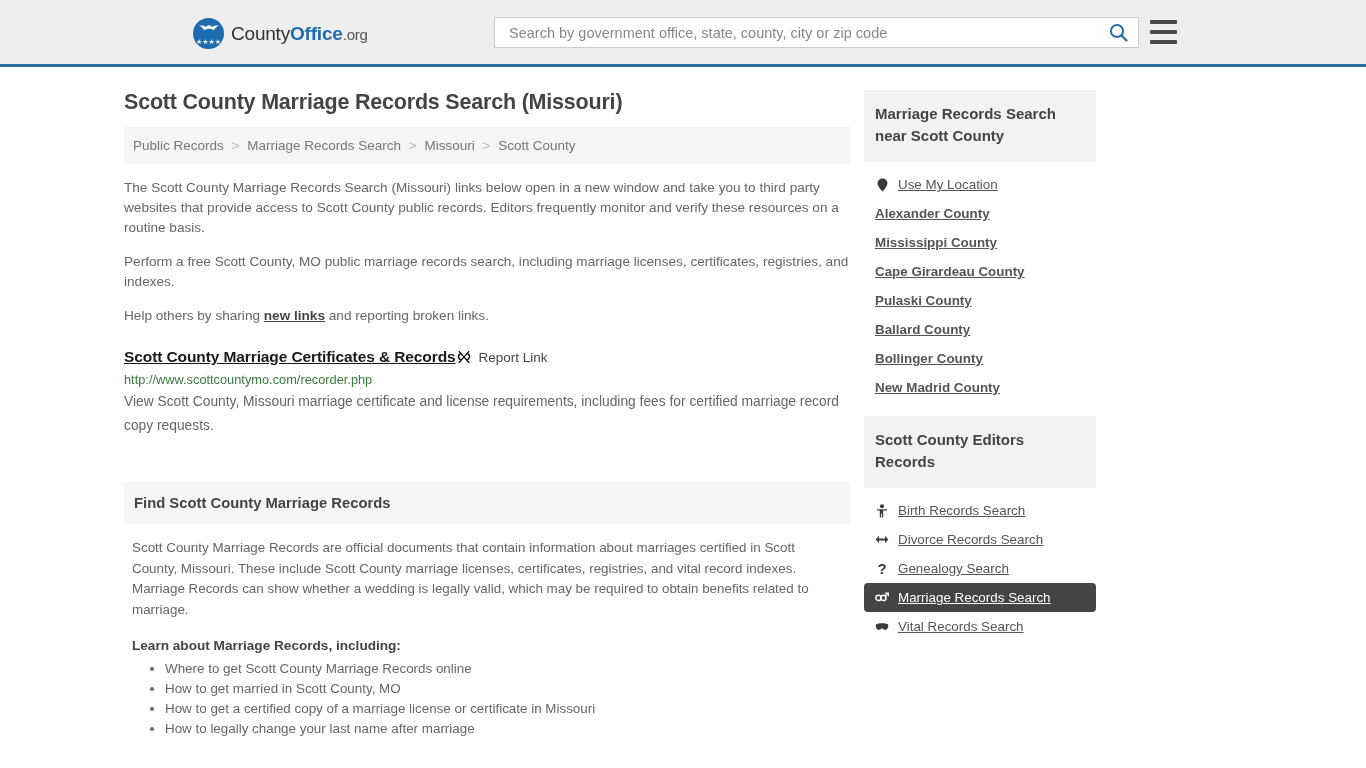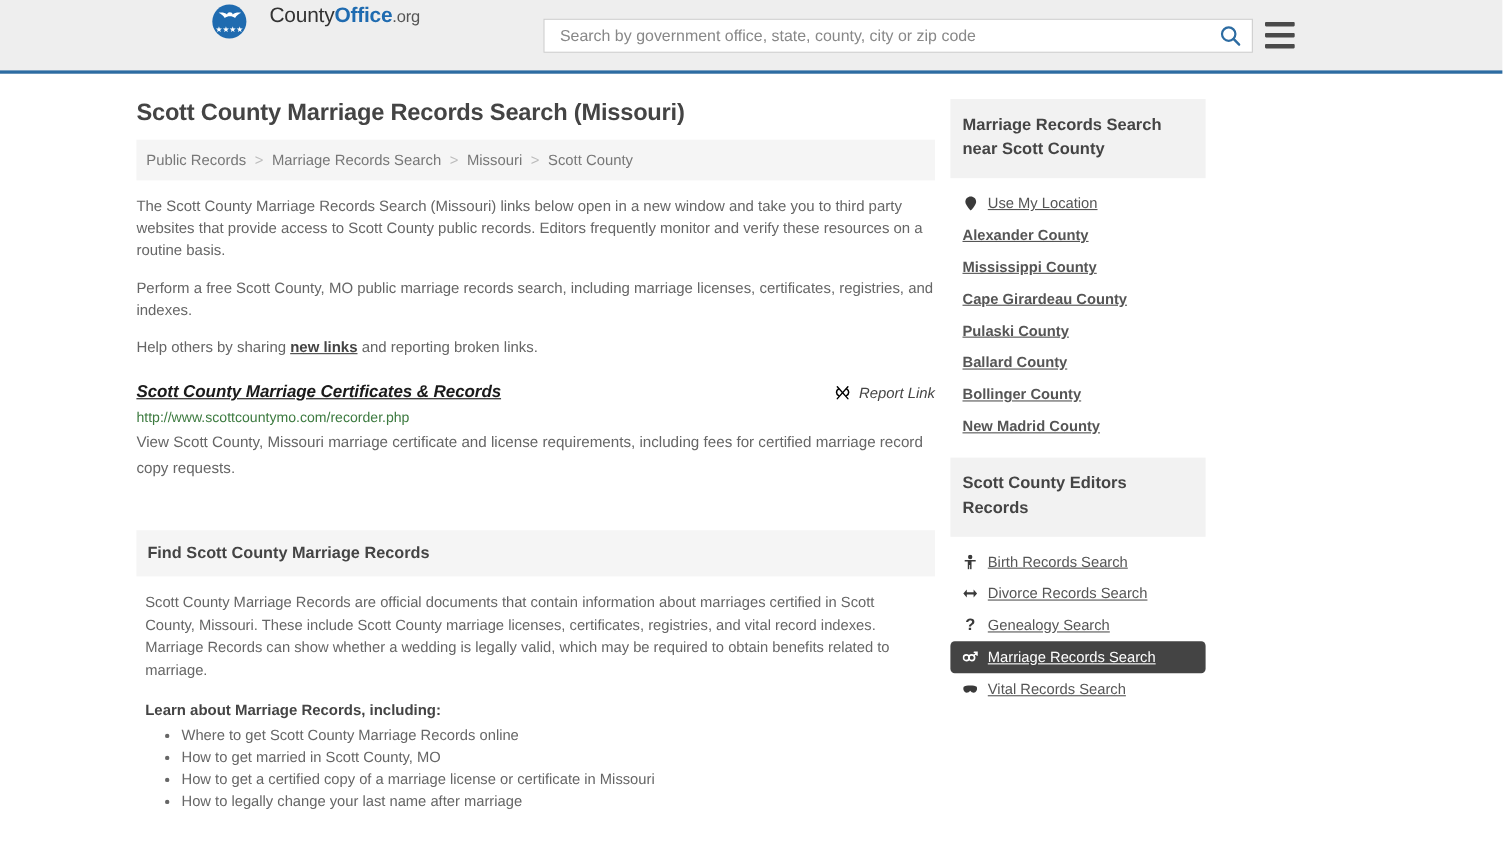--- a/index.html
+++ b/index.html
@@ -16,23 +16,24 @@
     height: 67px;
     background: #eeeeee;
     border-bottom: 3px solid #2d6ca2;
     display: flex;
     align-items: center;
     position: relative;
   }
   .brand {
     position: absolute;
     left: 193px;
-    top: 4px;
-    display: flex;
-    gap: 21px;
+    top: 18px;
+    display: flex;
+    align-items: center;
+    gap: 7px;
   }
   .brand-mark {
     width: 31px; height: 31px;
     border-radius: 50%;
     background: #1f6bb0;
     position: relative;
     flex: 0 0 auto;
     overflow: hidden;
   }
   .brand-mark .wings {
@@ -147,22 +148,20 @@
     font-weight: bold;
   }
 
   .result {
     margin-top: 22px;
     position: relative;
   }
   .result-head {
     display: flex;
     align-items: flex-start;
-    justify-content: space-between;
-    font-style: italic;
   }
   .result-title {
     font-size: 15.5px;
     font-weight: bold;
     color: #1a1a1a;
     text-decoration: underline;
     letter-spacing: -0.1px;
   }
   .report-link {
     display: flex;

